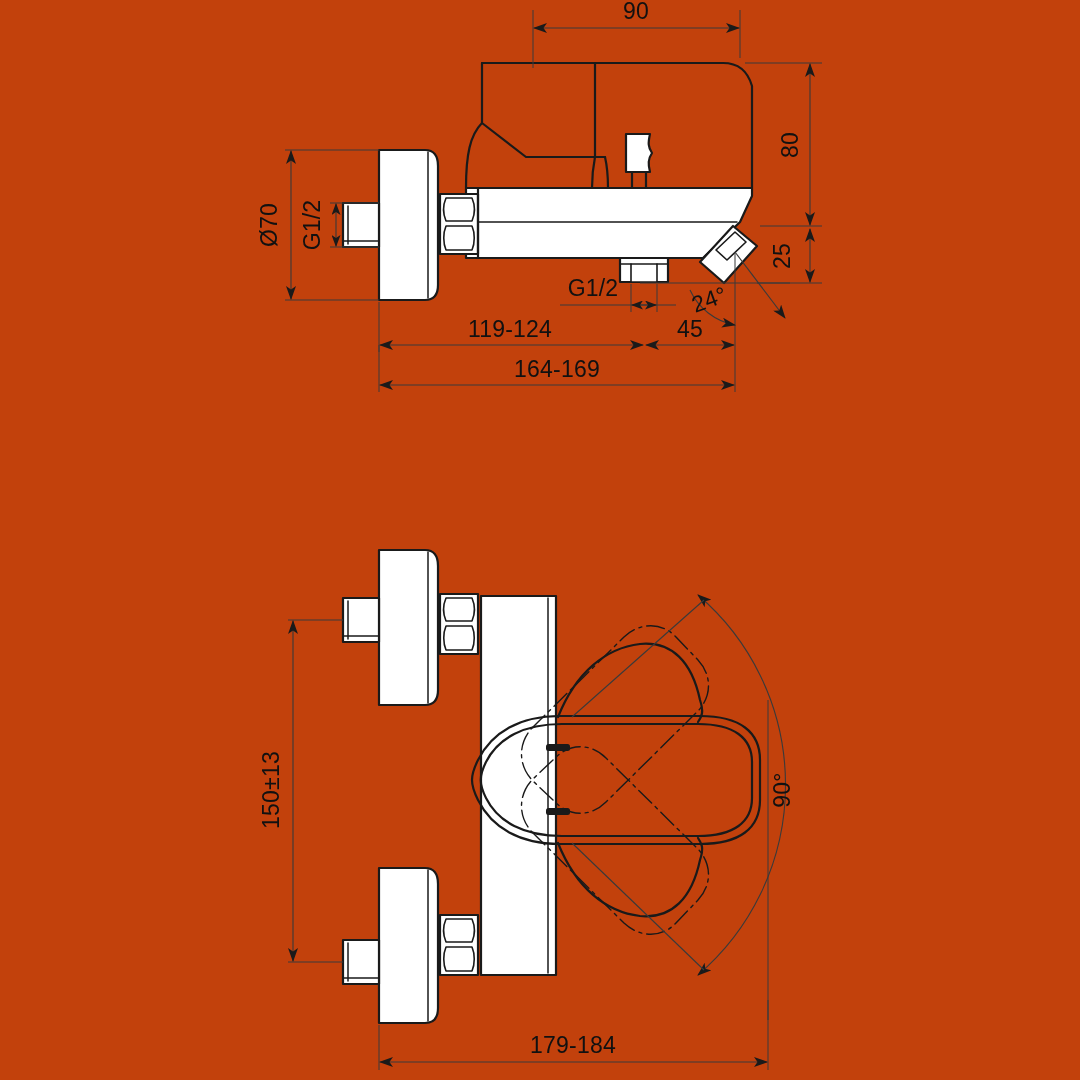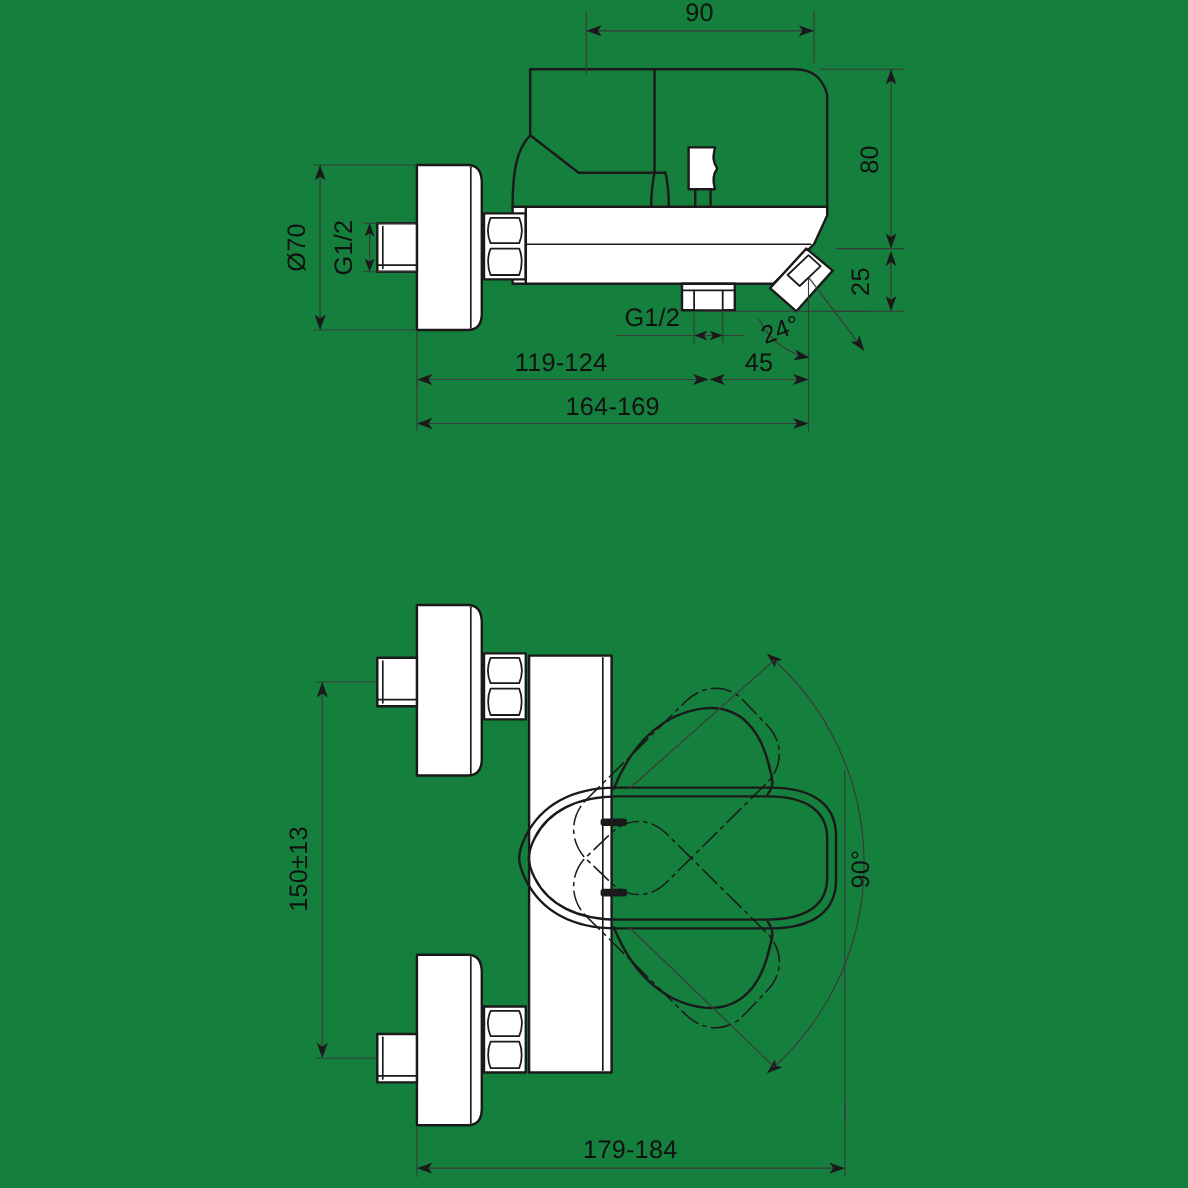--- a/index.html
+++ b/index.html
@@ -10,21 +10,21 @@
   body {
     width: 1080px;
     height: 1080px;
     font-family: "Liberation Sans", sans-serif;
     overflow: hidden;
   }
   #stage {
     position: relative;
     width: 1080px;
     height: 1080px;
-    background: #15803d;
+    background: #c2410c;
   }
   svg#drawing {
     display: block;
     width: 1080px;
     height: 1080px;
   }
   .part-outline {
     fill: #ffffff;
     stroke: #1a1a1a;
     stroke-width: 2.2;

